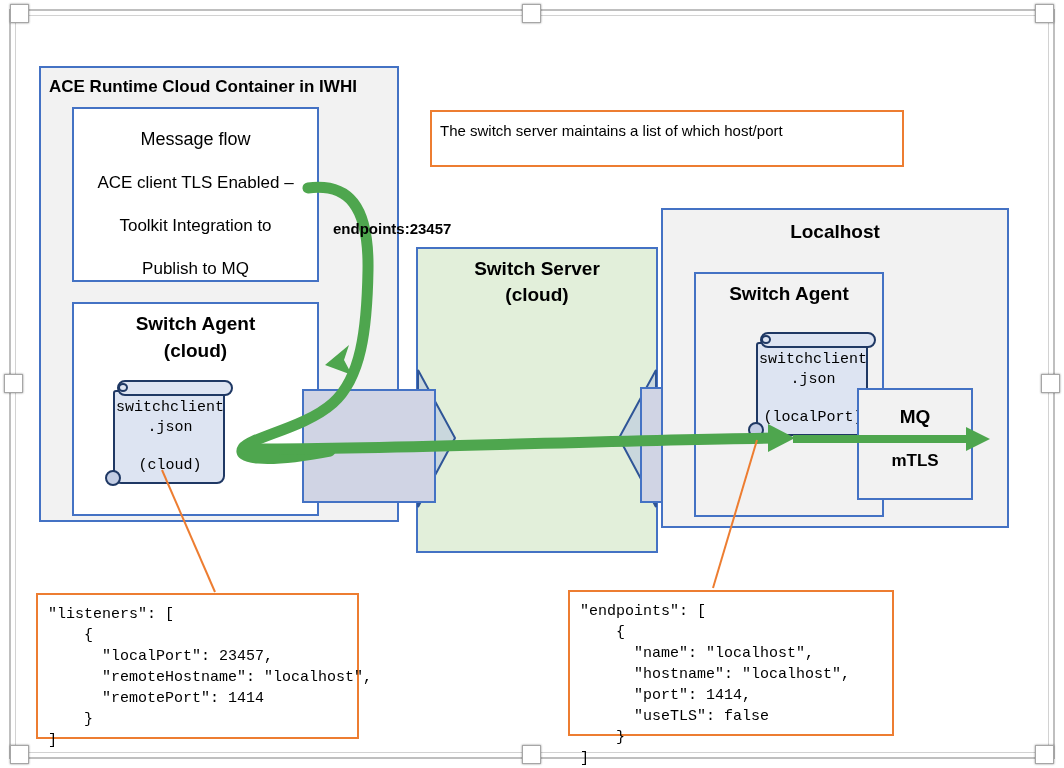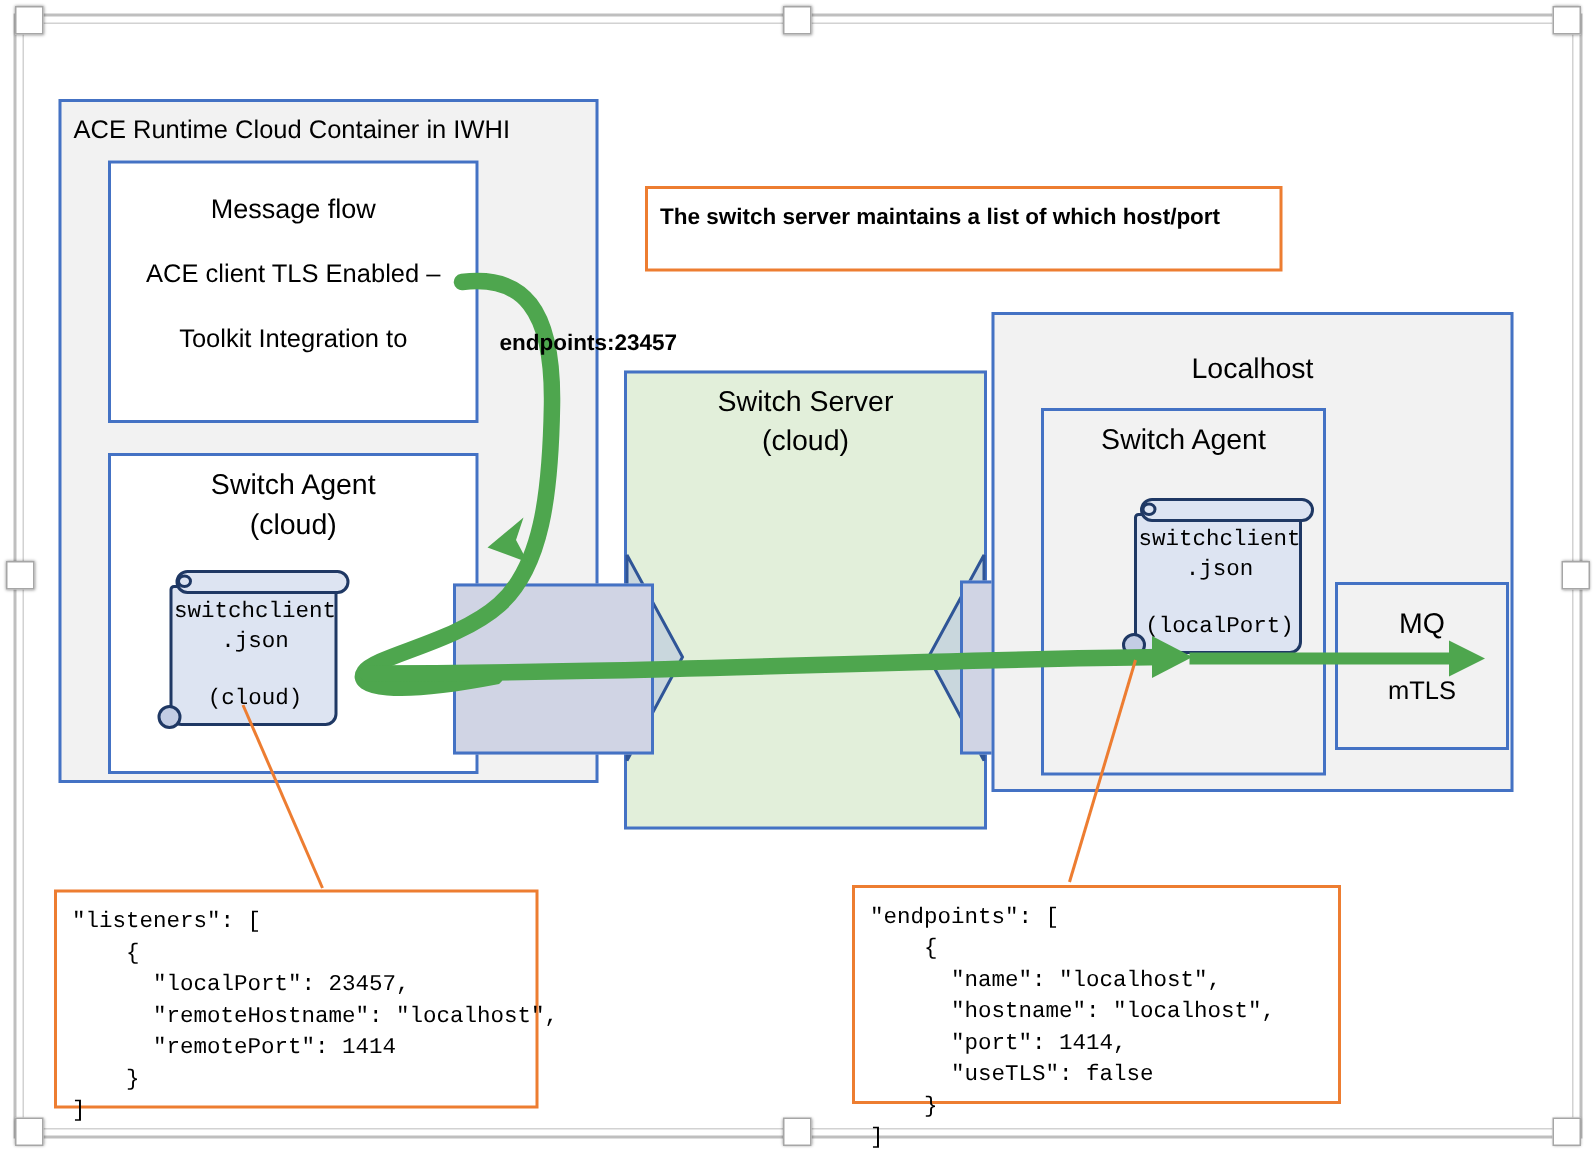--- a/index.html
+++ b/index.html
@@ -16,21 +16,21 @@
           border:1px solid #a6a6a6;box-shadow:0 0 2px rgba(0,0,0,.45);
           box-sizing:border-box;}
 
   
   .box{position:absolute;box-sizing:border-box;border:2px solid #4472c4;}
   .fill-grey{background:#f2f2f2;}
   .fill-white{background:#ffffff;}
   .fill-green{background:#e2efda;border-color:#4472c4;}
   .fill-blue{background:#d0d4e4;border:2px solid #4472c4;}
   .lbl{position:absolute;left:0;right:0;text-align:center;color:#000;
-       font-size:19px;line-height:26px;}
+       font-size:19px;line-height:26px;font-weight:bold;}
 
   
   .mflow{position:absolute;left:0;right:0;text-align:center;font-size:18px;
          line-height:43px;color:#000;}
 
   
   .scroll{position:absolute;box-sizing:border-box;}
   .scroll .body{position:absolute;left:8px;top:12px;right:8px;bottom:4px;
     background:#dde4f2;border:2px solid #1f3864;border-radius:3px 3px 8px 8px;
     box-sizing:border-box;}
@@ -78,73 +78,74 @@
   <div class="handle" style="left:1035px;top:745px;"></div>
 
   <div class="box fill-grey" style="left:39px;top:66px;width:360px;height:456px;">
     <div class="lbl" style="top:6px;left:8px;text-align:left;font-size:17px;">ACE Runtime Cloud Container in IWHI</div>
   </div>
 
   <div class="box fill-white" style="left:72px;top:107px;width:247px;height:175px;">
     <div class="mflow" style="top:9px;">Message flow</div>
     <div class="mflow" style="top:95px;font-size:17px;">Toolkit Integration to</div>
     <div class="mflow" style="top:52px;font-size:17px;">ACE client TLS Enabled –</div>
+    <div class="mflow" style="top:138px;font-size:17px;">Publish to MQ</div>
   </div>
 
   <div class="box fill-white" style="left:72px;top:302px;width:247px;height:214px;">
     <div class="lbl" style="top:7px;">Switch Agent</div>
     <div class="lbl" style="top:34px;">(cloud)</div>
   </div>
 
   <div class="scroll" style="left:105px;top:378px;width:128px;height:110px;">
     <div class="body"></div>
     <div class="curltop"></div>
     <div class="dottop"></div>
     <div class="curlbot"></div>
     <div class="txt">switchclient</div>
     <div class="txt" style="top:40px;">.json</div>
     <div class="txt" style="top:78px;">(cloud)</div>
   </div>
 
-  <div class="note" style="left:430px;top:124px;width:425px;height:57px;font-weight:bold;">
+  <div class="note" style="left:430px;top:110px;width:474px;height:57px;">
     <div class="ntxt">The switch server maintains a list of which host/port</div>
   </div>
 
   <div class="box fill-green" style="left:416px;top:247px;width:242px;height:306px;">
     <div class="lbl" style="top:7px;">Switch Server</div>
     <div class="lbl" style="top:33px;">(cloud)</div>
   </div>
 
   <svg class="ov">
     <polygon points="418,370 418,507 455,438" fill="#c9d7dd" stroke="#2f5597" stroke-width="2"></polygon>
     <polygon points="656,370 656,507 619,438" fill="#c9d7dd" stroke="#2f5597" stroke-width="2"></polygon>
   </svg>
 
   <div class="fill-blue" style="position:absolute;left:302px;top:389px;width:130px;height:110px;"></div>
   <div class="fill-blue" style="position:absolute;left:640px;top:387px;width:93px;height:112px;"></div>
 
   <div class="box fill-grey" style="left:661px;top:208px;width:348px;height:320px;">
-    <div class="lbl" style="top:24px;">Localhost</div>
+    <div class="lbl" style="top:9px;">Localhost</div>
   </div>
 
   <div class="box fill-grey" style="left:694px;top:272px;width:190px;height:245px;">
     <div class="lbl" style="top:7px;">Switch Agent</div>
   </div>
 
   <div class="scroll" style="left:748px;top:330px;width:128px;height:110px;">
     <div class="body"></div>
     <div class="curltop"></div>
     <div class="dottop"></div>
     <div class="curlbot"></div>
     <div class="txt">switchclient</div>
     <div class="txt" style="top:40px;">.json</div>
     <div class="txt" style="top:78px;">(localPort)</div>
   </div>
 
-  <div class="box fill-grey" style="left:890px;top:388px;width:116px;height:112px;">
+  <div class="box fill-grey" style="left:857px;top:388px;width:116px;height:112px;">
     <div class="lbl" style="top:14px;">MQ</div>
     <div class="lbl" style="top:58px;font-size:17px;">mTLS</div>
   </div>
 
   <svg class="ov">
     <defs>
       <marker id="ga" markerWidth="8" markerHeight="8" refX="4" refY="4" orient="auto">
         <path d="M0,0 L8,4 L0,8 L2,4 Z" fill="#4ea64e"></path>
       </marker>
     </defs>

